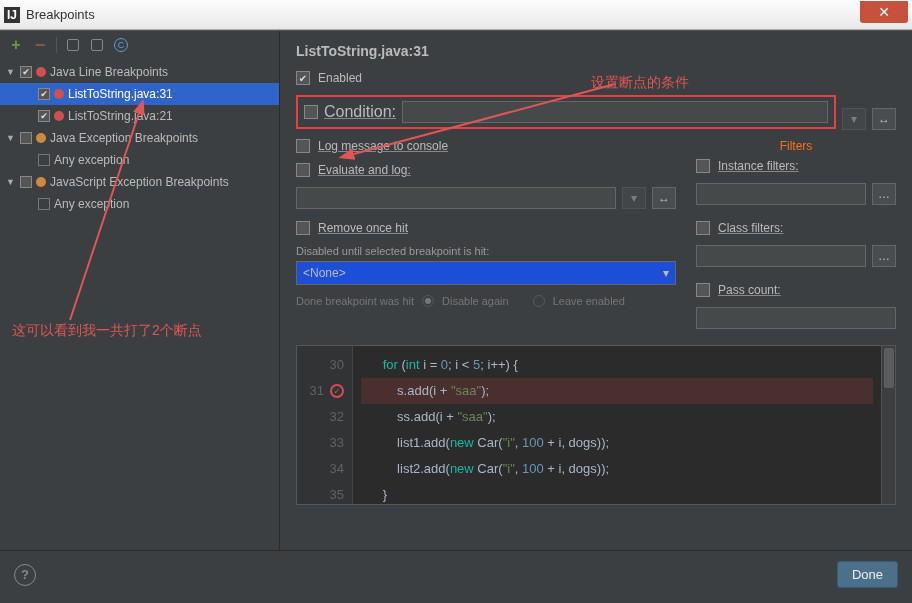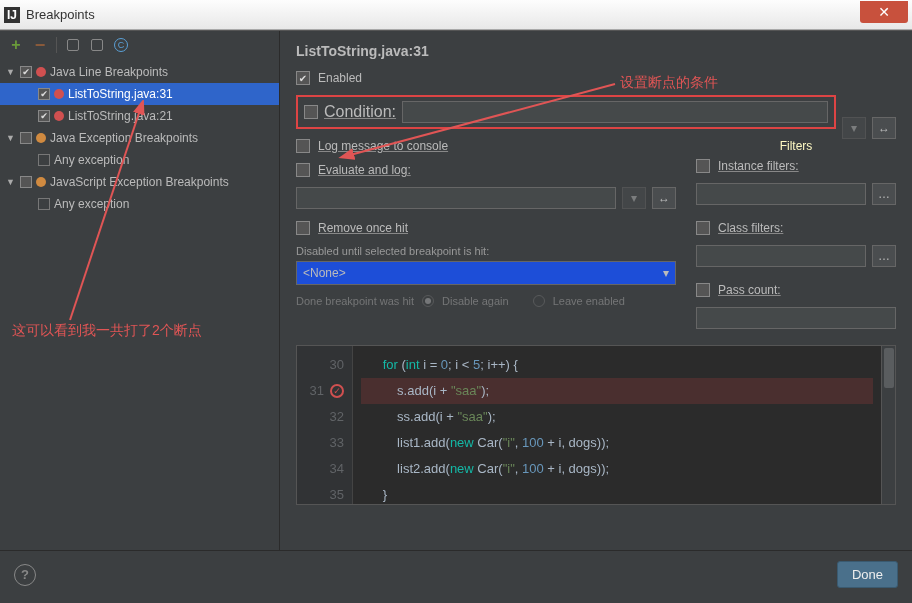--- a/index.html
+++ b/index.html
@@ -38,21 +38,21 @@
 .chk.checked::after{ content:"✔"; font-size:10px; color:#ddd;}
 .radio { width:12px; height:12px; border:1px solid #888; border-radius:50%; display:flex; align-items:center; justify-content:center;}
 .radio.checked::after{ content:""; width:6px; height:6px; background:#ddd; border-radius:50%;}
 .underline{ text-decoration: underline; text-decoration-color:#888;}
 .condition-box{ border:2px solid #d44; padding:4px 6px; display:flex; align-items:center; gap:6px; margin-bottom:10px;}
 .text-input { flex:1; height:22px; background:#45494a; border:1px solid #666; color:#bbb; padding:0 4px; font-size:12px;}
 .mini-btn { width:24px; height:22px; background:#4a4d4f; border:1px solid #666; display:flex; align-items:center; justify-content:center; font-size:12px; color:#bbb;}
 .two-col { display:flex; gap:20px;}
 .col-l{ flex:1;}
 .col-r{ width:200px;}
-.filters-hdr{ text-align:center; font-size:12px; color:#fef9c3; margin-bottom:6px;}
+.filters-hdr{ text-align:center; font-size:12px; color:#f97316; margin-bottom:6px;}
 .select { height:24px; background:#1d4ed8; border:1px solid #666; color:#bbb; padding:0 6px; display:flex; align-items:center; justify-content:space-between; font-size:12px;}
 .wide-input{ width:100%; display:flex; gap:6px; align-items:center;}
 .small-txt{ font-size:11px; color:#999;}
 
 .code-area{ margin-top:16px; border:1px solid #555; height:160px; background:#2b2b2b; display:flex; font-family: Consolas, monospace; font-size:13px; position:relative;}
 .gutter{ width:56px; background:#313335; border-right:1px solid #444; color:#606366; text-align:right; padding:6px 4px 6px 0; line-height:26px;}
 .gutter div{ height:26px; display:flex; align-items:center; justify-content:flex-end; gap:6px; padding-right:4px;}
 .bp-circle{ width:14px; height:14px; border:2px solid #d05050; border-radius:50%; display:flex; align-items:center; justify-content:center; color:#fff;}
 .bp-circle::after{content:"✓"; font-size:9px; color:#d05050;}
 .code{ flex:1; padding:6px 8px; line-height:26px; color:#a9b7c6; overflow:hidden;}
@@ -137,21 +137,21 @@
 
   <div class="right">
     <div class="bp-title">ListToString.java:31</div>
 
     <div class="row">
       <span class="chk checked"></span>
       <span>Enabled</span>
     </div>
 
 
-    <div style="display:flex; gap:6px; align-items:flex-end;">
+    <div style="display:flex; gap:6px; align-items:center;">
       <div class="condition-box" style="flex:1">
         <span class="chk"></span>
         <span class="underline">Condition:</span>
         <input class="text-input" style="">
       </div>
       <div style="display:flex; gap:6px; padding-top:4px;">
         <div class="mini-btn" style="opacity:.5">▾</div>
         <div class="mini-btn">↔</div>
       </div>
     </div>
@@ -251,21 +251,21 @@
         </div>
     </div>
   </div>
 </div>
 
 <div class="footer">
   <div class="help">?</div>
   <button class="done-btn">Done</button>
 </div>
 
-<div class="anno" style="left:620px; top:74px;">设置断点的条件</div>
+<div class="anno" style="left:591px; top:74px;">设置断点的条件</div>
 <div class="anno" style="left:12px; top:322px; width:260px;">这可以看到我一共打了2个断点</div>
 
 <svg class="arrow" style="left:290px; top:70px;" width="330" height="100">
   <defs>
       <marker id="ah1" markerWidth="10" markerHeight="10" refX="2" refY="3" orient="auto">
         <path d="M0,0 L0,6 L8,3 z" fill="#e05555"></path>
       </marker>
     </defs>
   <line x1="325" y1="14" x2="60" y2="85" stroke="#e05555" stroke-width="2" marker-end="url(#ah1)"></line>
 </svg>

